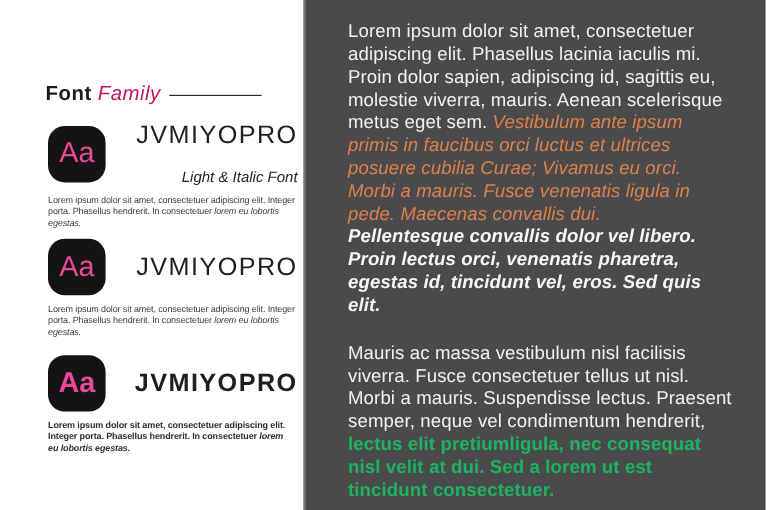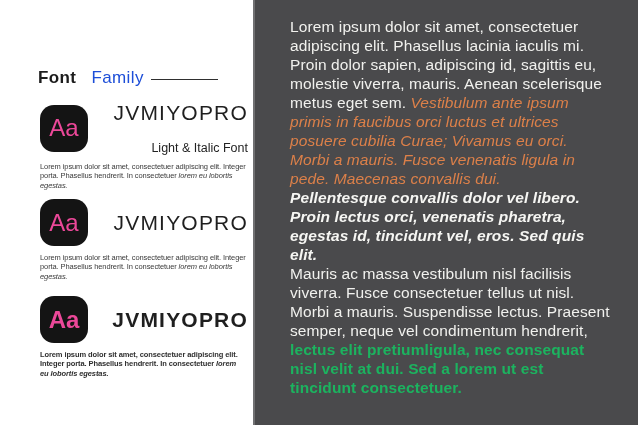--- a/index.html
+++ b/index.html
@@ -12,21 +12,21 @@
   .page { position: absolute; inset: 0; }
 
   
   .left-panel { position: absolute; left: 0; top: 16px; width: 253px; height: 425px; background: #ffffff; }
 
   .heading {
     position: absolute; left: 38px; top: 52px; width: 180px;
     display: flex; align-items: baseline; white-space: nowrap;
   }
   .h-bold  { font-size: 17px; font-weight: 700; color: #1c1c1c; letter-spacing: 0.4px; }
-  .h-light { font-size: 17px; font-weight: 300; color: #1d4ed8; margin-left: 15px; letter-spacing: 0.4px; }
+  .h-light { font-size: 17px; font-weight: 300; color: #be185d; margin-left: 5px; letter-spacing: 0.4px; font-style: italic; }
   .h-line  { flex: 1; border-bottom: 1.5px solid #2f2f2f; margin-left: 7px; transform: translateY(-3px); }
 
   .font-card { position: absolute; left: 40px; width: 208px; }
   .card-1 { top: 85px; }
   .card-2 { top: 183px; }
   .card-3 { top: 280px; }
 
   .card-top { display: flex; align-items: center; }
   .aa-icon {
     width: 48px; height: 47px; flex: 0 0 48px;
@@ -36,40 +36,40 @@
   }
   .card-1 .aa-icon { font-weight: 300; }
   .card-2 .aa-icon { font-weight: 400; }
   .card-3 .aa-icon { font-weight: 700; }
 
   .card-titles { flex: 1; display: flex; flex-direction: column; align-items: flex-end; padding-left: 20px; }
   .card-title { font-size: 21px; letter-spacing: 1.2px; color: #1f1f1f; line-height: 24px; white-space: nowrap; }
   .card-1 .card-title { font-weight: 300; }
   .card-2 .card-title { font-weight: 400; }
   .card-3 .card-title { font-weight: 600; }
-  .card-subtitle { font-size: 12.5px; color: #222222; margin-top: 16px; white-space: nowrap; }
+  .card-subtitle { font-size: 12.5px; font-style: italic; color: #222222; margin-top: 16px; white-space: nowrap; }
   .card-3 .card-subtitle { font-weight: 600; }
 
   .card-desc {
     margin-top: 7px; width: 206px;
     font-size: 7.5px; line-height: 1.25; color: #3a3a3a; letter-spacing: -0.1px;
   }
   .card-3 .card-desc { font-weight: 600; color: #2e2e2e; }
   .card-desc em { font-style: italic; }
 
   
   .right-panel {
     position: absolute; left: 253px; top: 0; right: 0; bottom: 0;
     background: #4a4a4c;
     border-left: 2px solid #707072;
     padding: 17px 27px 0 35px;
     color: #f1f1ee;
   }
   .right-panel p { font-size: 15.5px; line-height: 19px; font-weight: 400; letter-spacing: 0.1px; }
-  .para-1 { }
+  .para-1 { margin-bottom: 21px; }
   .t-normal { color: #f1f1ee; }
   .t-orange { color: #dd8049; font-style: italic; }
   .t-bold-italic { color: #f6f6f3; font-weight: 700; font-style: italic; text-align: center; }
   .t-green { color: #1cb35f; font-weight: 700; }
 </style>
 </head>
 <body>
 
 <div class="page">
 

